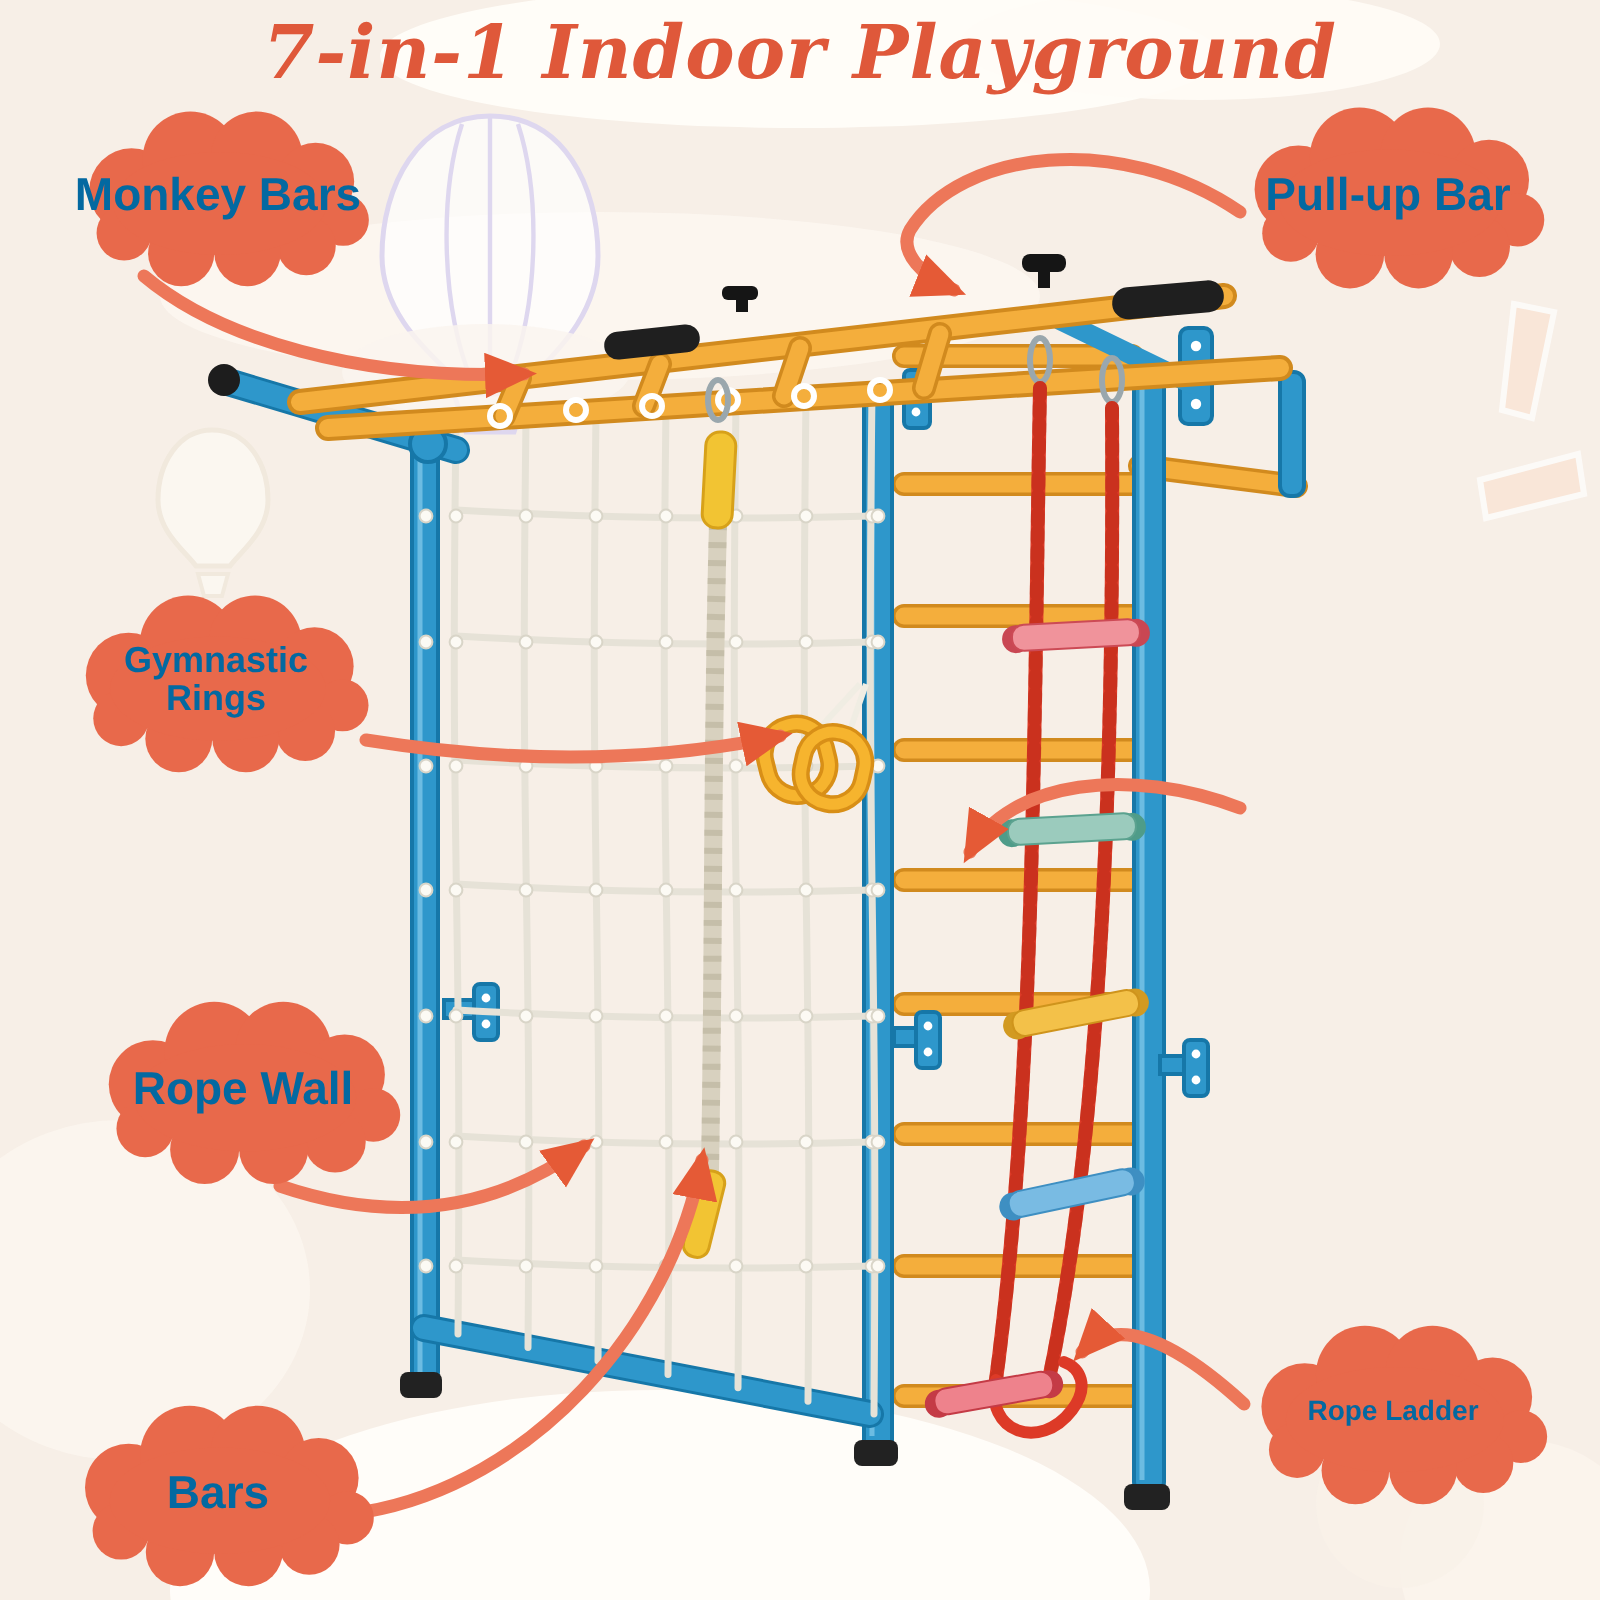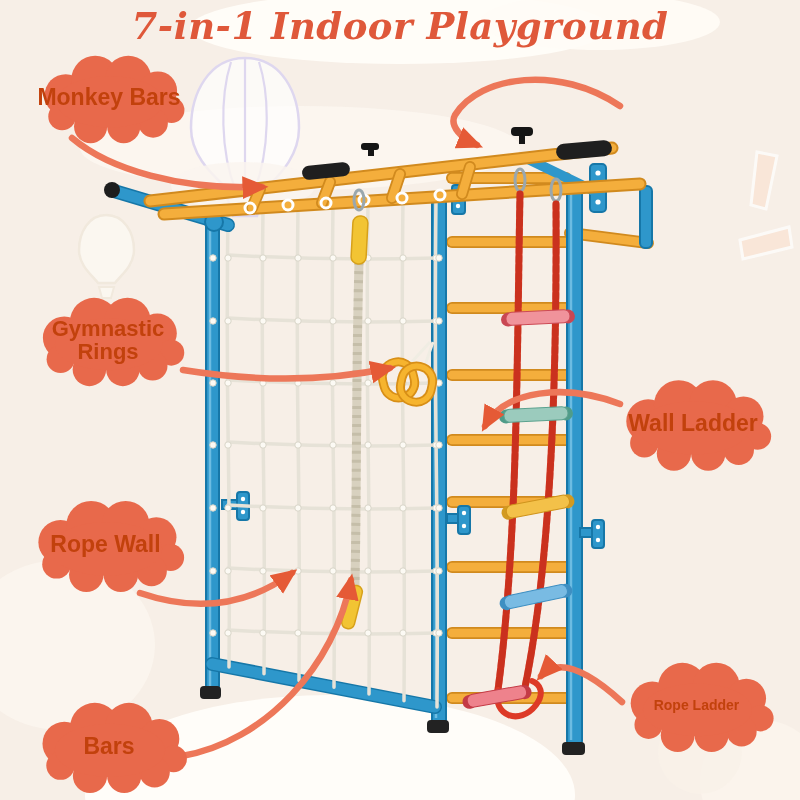--- a/index.html
+++ b/index.html
@@ -19,30 +19,30 @@
     font-size:37px;letter-spacing:.5px;color:var(--c-title-text,#df583a);
     z-index:30;margin:0;
   }
 
   
   .callout{position:absolute;z-index:25;}
   .callout svg{position:absolute;inset:0;width:100%;height:100%;}
   .cloud-shape{fill:var(--c-callout-cloud,#e8694b);}
   .callout .lbl{
     position:absolute;inset:0;display:flex;align-items:center;justify-content:center;
-    color:#c2410c;font-weight:bold;font-size:23px;text-align:center;line-height:1.05;
+    color:#0369a1;font-weight:bold;font-size:23px;text-align:center;line-height:1.05;
     padding-bottom:3px;
   }
   .co-monkey     {left:28px; top:53px;  width:162px;height:92px;}
   .co-pullup     {left:613px;top:50px;  width:162px;height:97px;}
   .co-rings      {left:27px; top:295px; width:162px;height:93px;}
-  .co-rings .lbl {font-size:22px;}
+  .co-rings .lbl {font-size:18px;}
   .co-rings .lbl span{width:125px;}
   .co-wladder    {left:612px;top:377px; width:162px;height:96px;}
-  .co-ropewall   {left:24px; top:498px; width:163px;height:96px;}
+  .co-ropewall   {left:40px; top:498px; width:163px;height:96px;}
   .co-rope       {left:28px; top:700px; width:162px;height:95px;}
   .co-rladder    {left:615px;top:660px; width:163px;height:94px;}
   .co-rladder .lbl{font-size:14px;}
 
   
   .y1{stroke:#d18a1e;stroke-width:13;stroke-linecap:round;fill:none}
   .y2{stroke:#f4ae3c;stroke-width:9;stroke-linecap:round;fill:none}
   .yr1{stroke:#d18a1e;stroke-width:12;stroke-linecap:round}
   .yr2{stroke:#f4ae3c;stroke-width:8.5;stroke-linecap:round}
   .bp{fill:#2e97cb;stroke:#1677a8;stroke-width:2}
@@ -375,34 +375,34 @@
   </svg>
 
   <h1 class="title">7-in-1 Indoor Playground</h1>
 
   <div class="callout co-monkey">
     <svg viewBox="0 0 170 100">
         <use href="#cloud"></use>
       </svg>
     <div class="lbl">Monkey Bars</div>
   </div>
+  <div class="callout co-pullup">
+    <svg viewBox="0 0 170 100">
+        <use href="#cloud"></use>
+      </svg>
+    <div class="lbl">Pull-up Bar</div>
+  </div>
   <div class="callout co-rings">
     <svg viewBox="0 0 170 100">
         <use href="#cloud"></use>
       </svg>
     <div class="lbl">
         <span>Gymnastic Rings</span>
       </div>
   </div>
-  <div class="callout co-wladder">
-    <svg viewBox="0 0 170 100">
-        <use href="#cloud"></use>
-      </svg>
-    <div class="lbl">Wall Ladder</div>
-  </div>
   <div class="callout co-ropewall">
     <svg viewBox="0 0 170 100">
         <use href="#cloud"></use>
       </svg>
     <div class="lbl">Rope Wall</div>
   </div>
   <div class="callout co-rope">
     <svg viewBox="0 0 170 100">
         <use href="#cloud"></use>
       </svg>

